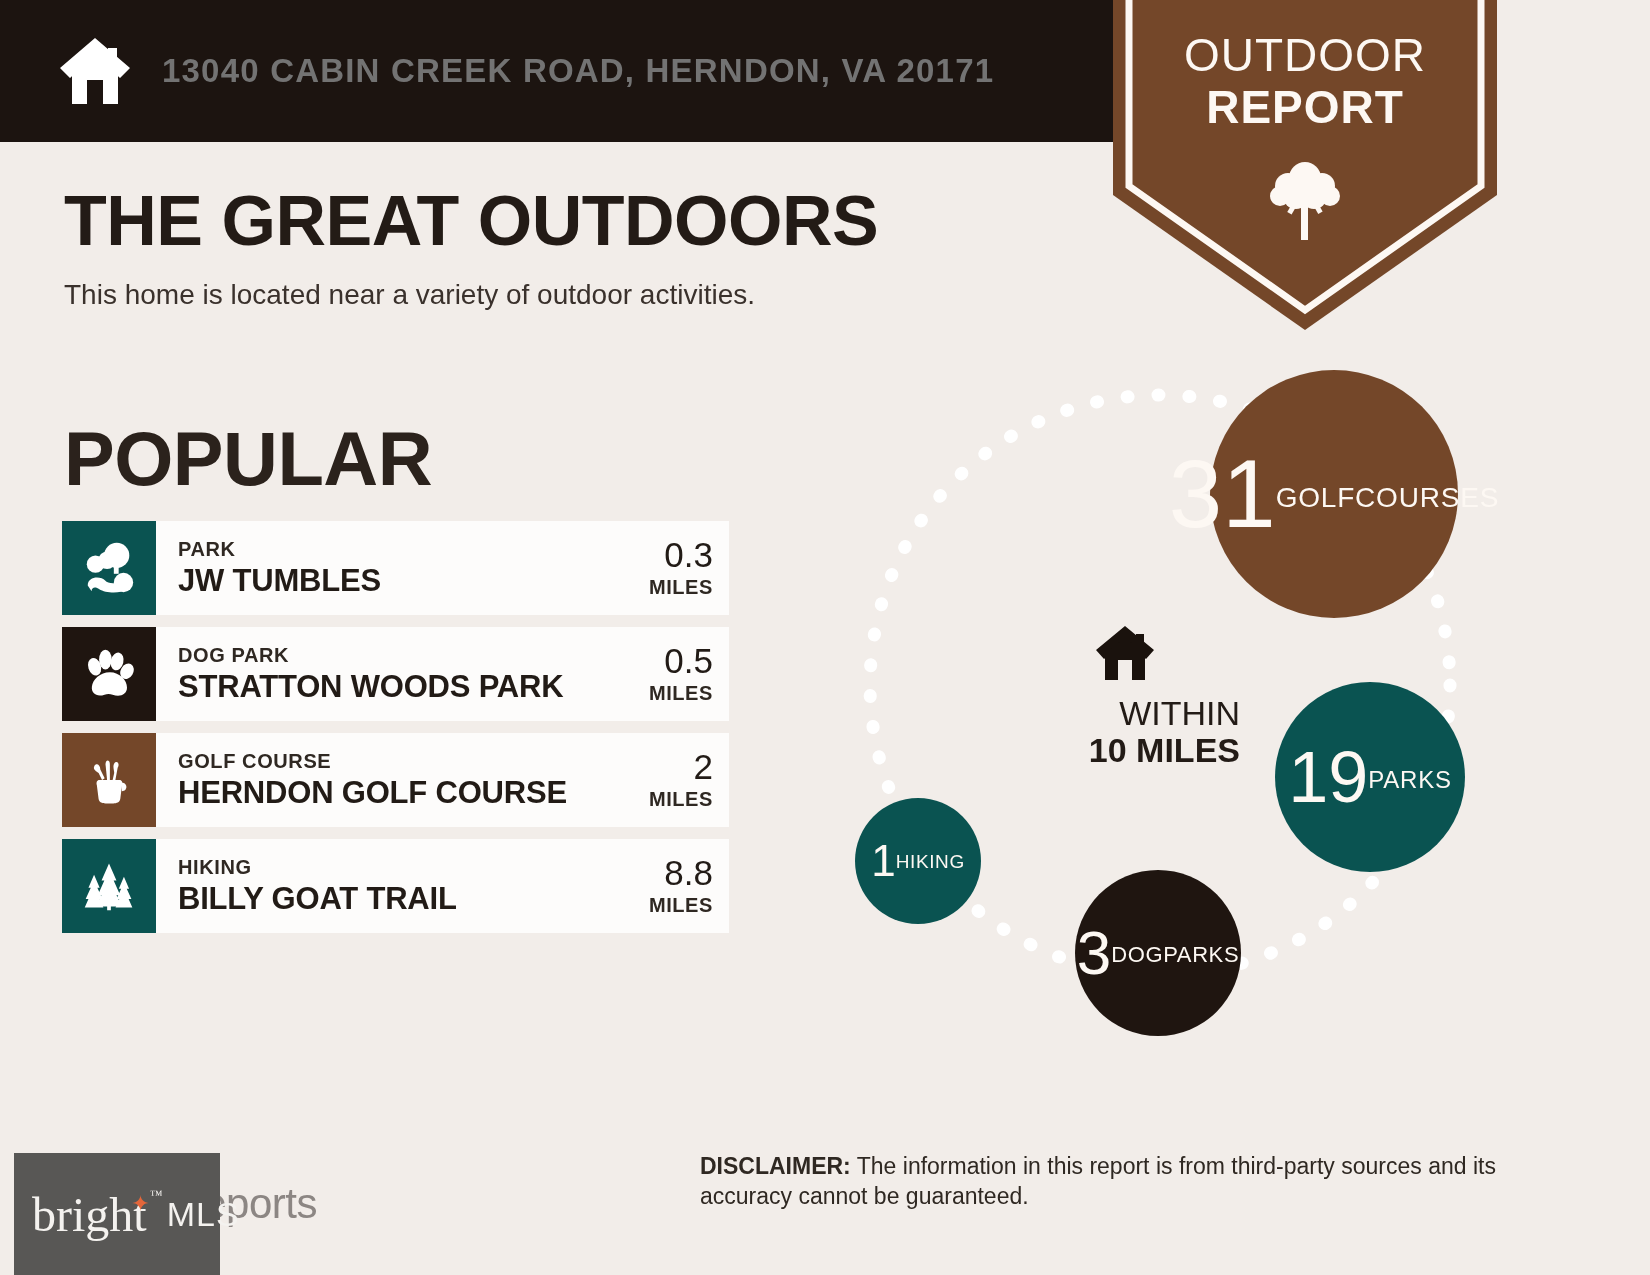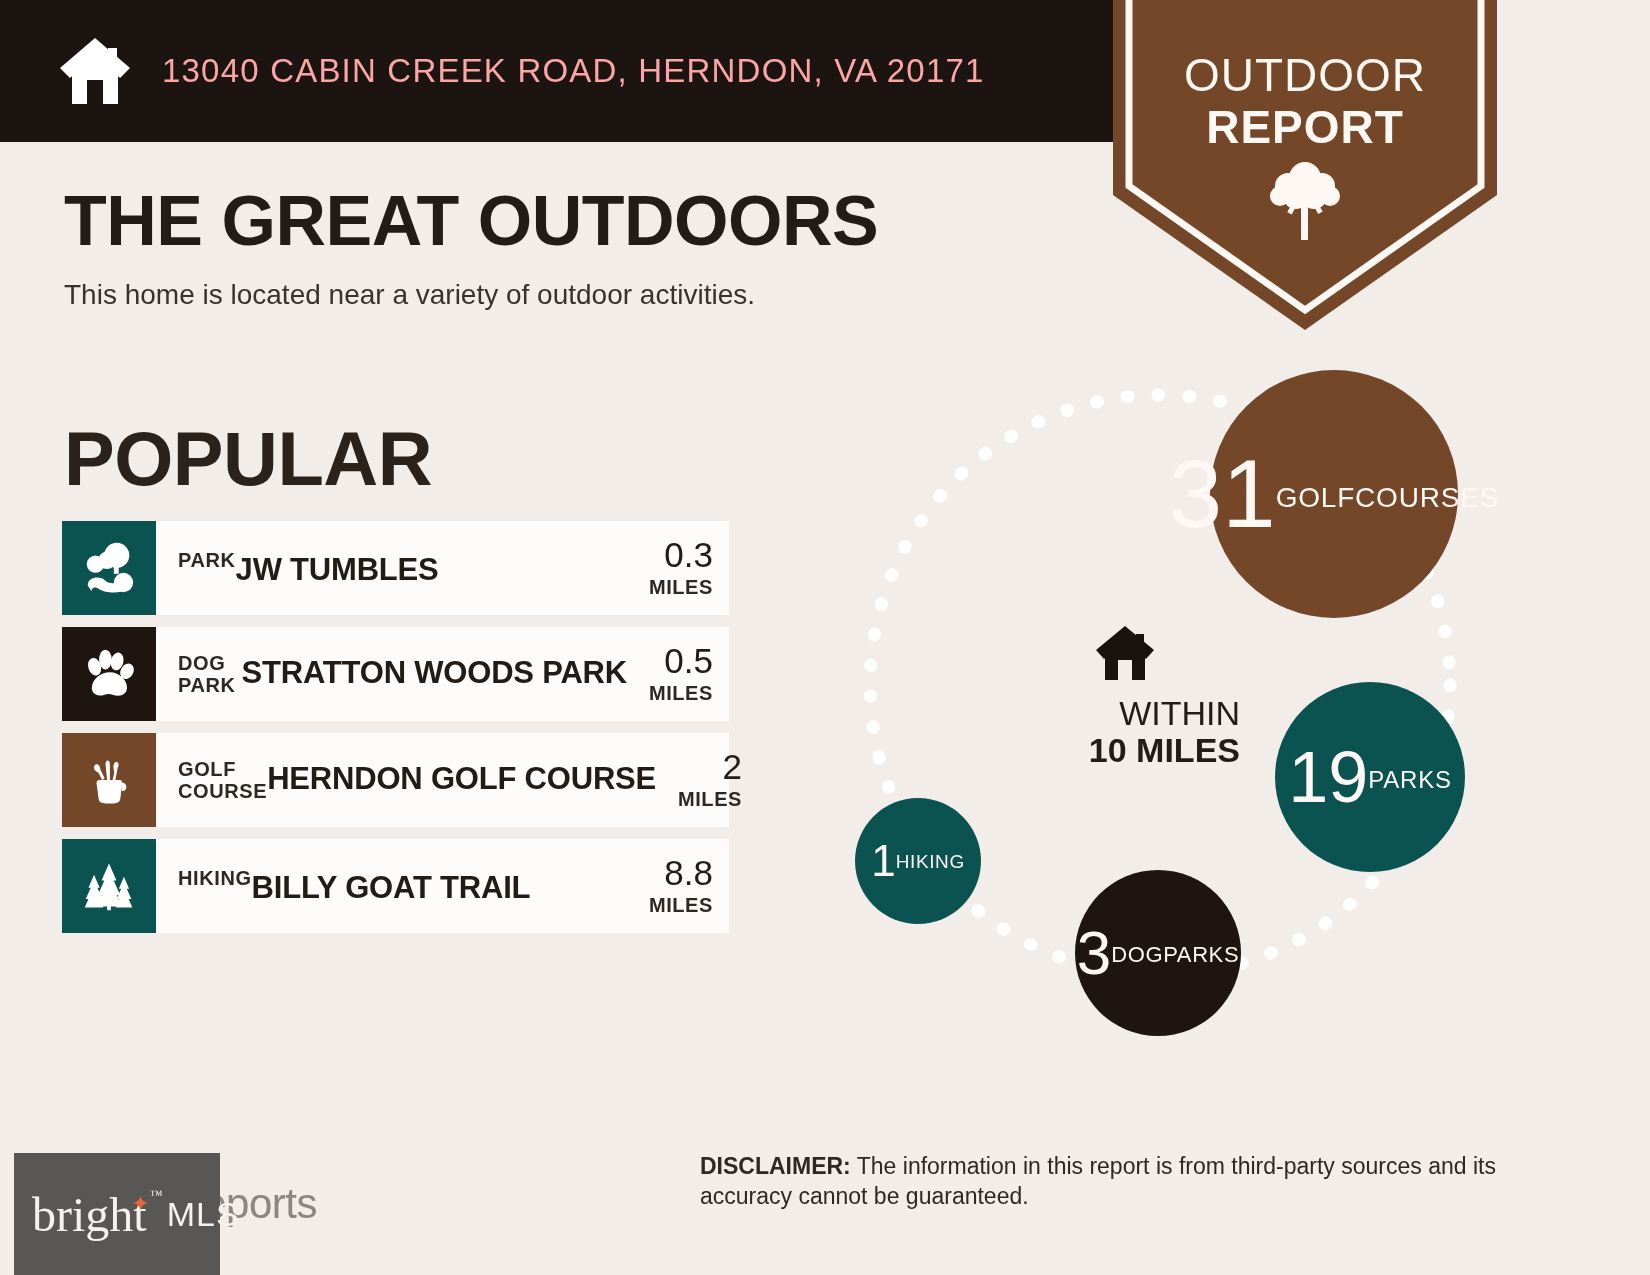--- a/index.html
+++ b/index.html
@@ -15,38 +15,38 @@
   
   .header {
     position: absolute; left: 0; top: 0;
     width: 1272px; height: 142px;
     background: #1c1410;
     display: flex; align-items: center;
     padding-left: 58px;
   }
   .header-home-icon { width: 74px; height: 70px; flex: 0 0 auto; }
   .header-address {
-    color: #fca5a5;
+    color: #737373;
     font-size: 33px;
     letter-spacing: 1.2px;
     margin-left: 30px;
-    font-weight: 400;
+    font-weight: 700;
     white-space: nowrap;
   }
 
   
   .badge {
     position: absolute;
     left: 1113px; top: 0;
     width: 384px; height: 330px;
     z-index: 5;
   }
   .badge svg { display: block; }
   .badge-text {
-    position: absolute; top: 52px; left: 0; right: 0;
+    position: absolute; top: 32px; left: 0; right: 0;
     text-align: center; color: #fdf8f3;
     line-height: 1.0;
   }
   .badge-line1 { font-size: 46px; letter-spacing: 1px; font-weight: 400; }
   .badge-line2 { font-size: 46px; letter-spacing: 1px; font-weight: 700; margin-top: 6px; }
   .badge-tree {
     position: absolute; top: 158px; left: 50%;
     transform: translateX(-50%);
     width: 78px; height: 82px;
   }
@@ -80,21 +80,21 @@
     width: 94px; height: 94px; flex: 0 0 94px;
     display: flex; align-items: center; justify-content: center;
   }
   .row-icon svg { display:block; }
   .row-body {
     flex: 1 1 auto;
     display: flex; align-items: center;
     justify-content: space-between;
     padding: 0 16px 0 22px;
   }
-  .row-labels { display: flex; justify-content: center; }
+  .row-labels { display: flex; flex-direction: column; justify-content: center; }
   .row-cat {
     font-size: 20px; font-weight: 700; color: #2f2822;
     letter-spacing: 0.6px; line-height: 1.1;
   }
   .row-name {
     font-size: 31px; font-weight: 700; color: #221b16;
     letter-spacing: -0.2px; line-height: 1.15; margin-top: 3px;
     white-space: nowrap;
   }
   .row-dist {

